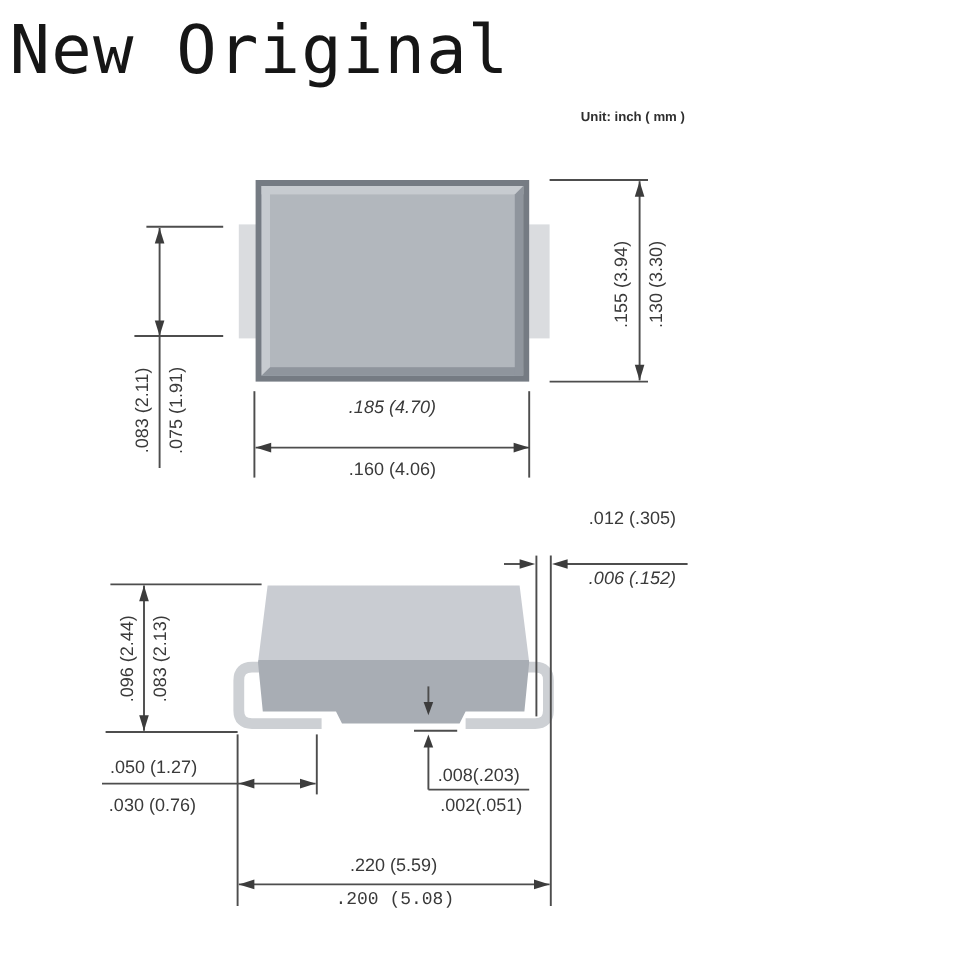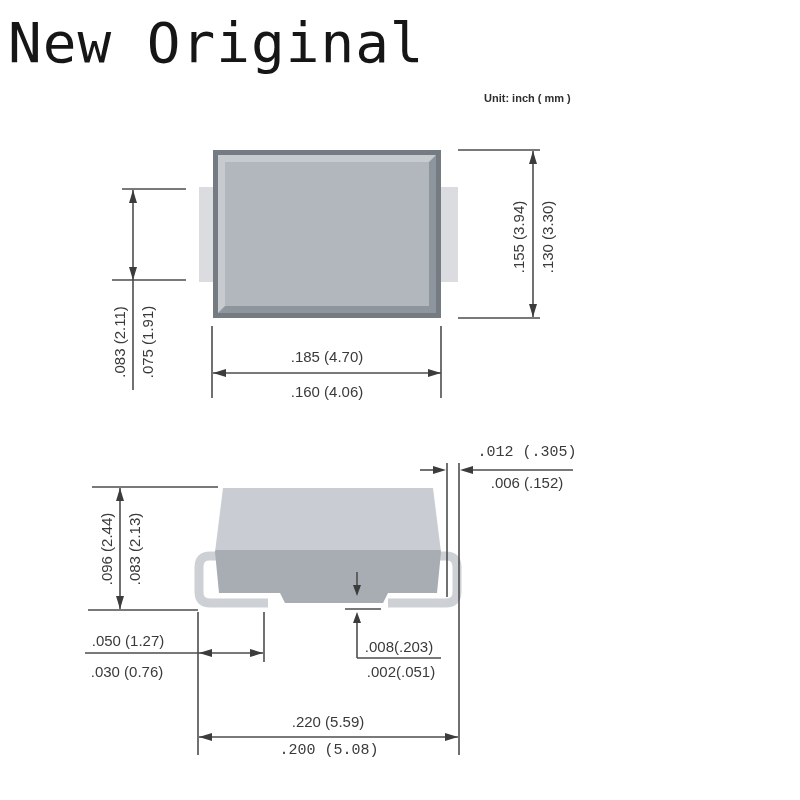--- a/index.html
+++ b/index.html
@@ -139,25 +139,25 @@
       <polygon points="458,737 445,733 445,741"></polygon>
     </g>
   </svg>
 
   <div class="dim-label vert" style="left:119px; top:342px;">.083 (2.11)</div>
   <div class="dim-label vert" style="left:147px; top:342px;">.075 (1.91)</div>
 
   <div class="dim-label vert" style="left:518px; top:237px;">.155 (3.94)</div>
   <div class="dim-label vert" style="left:547px; top:237px;">.130 (3.30)</div>
 
-  <div class="dim-label" style="left:327px; top:356px;">.185 (4.70)</div>
+  <div class="dim-label" style="left:327px; top:340px;font-style:italic;">.185 (4.70)</div>
   <div class="dim-label" style="left:327px; top:391px;">.160 (4.06)</div>
 
-  <div class="dim-label" style="left:527px; top:452px;font-family:Liberation Mono, monospace;">.012 (.305)</div>
-  <div class="dim-label" style="left:527px; top:482px;">.006 (.152)</div>
+  <div class="dim-label" style="left:527px; top:432px;">.012 (.305)</div>
+  <div class="dim-label" style="left:527px; top:482px;font-style:italic;">.006 (.152)</div>
 
   <div class="dim-label vert" style="left:106px; top:549px;">.096 (2.44)</div>
   <div class="dim-label vert" style="left:134px; top:549px;">.083 (2.13)</div>
 
   <div class="dim-label" style="left:128px; top:640px;text-align:right;">.050 (1.27)</div>
   <div class="dim-label" style="left:127px; top:671px;">.030 (0.76)</div>
 
   <div class="dim-label" style="left:399px; top:646px;">.008(.203)</div>
   <div class="dim-label" style="left:401px; top:671px;">.002(.051)</div>
 

